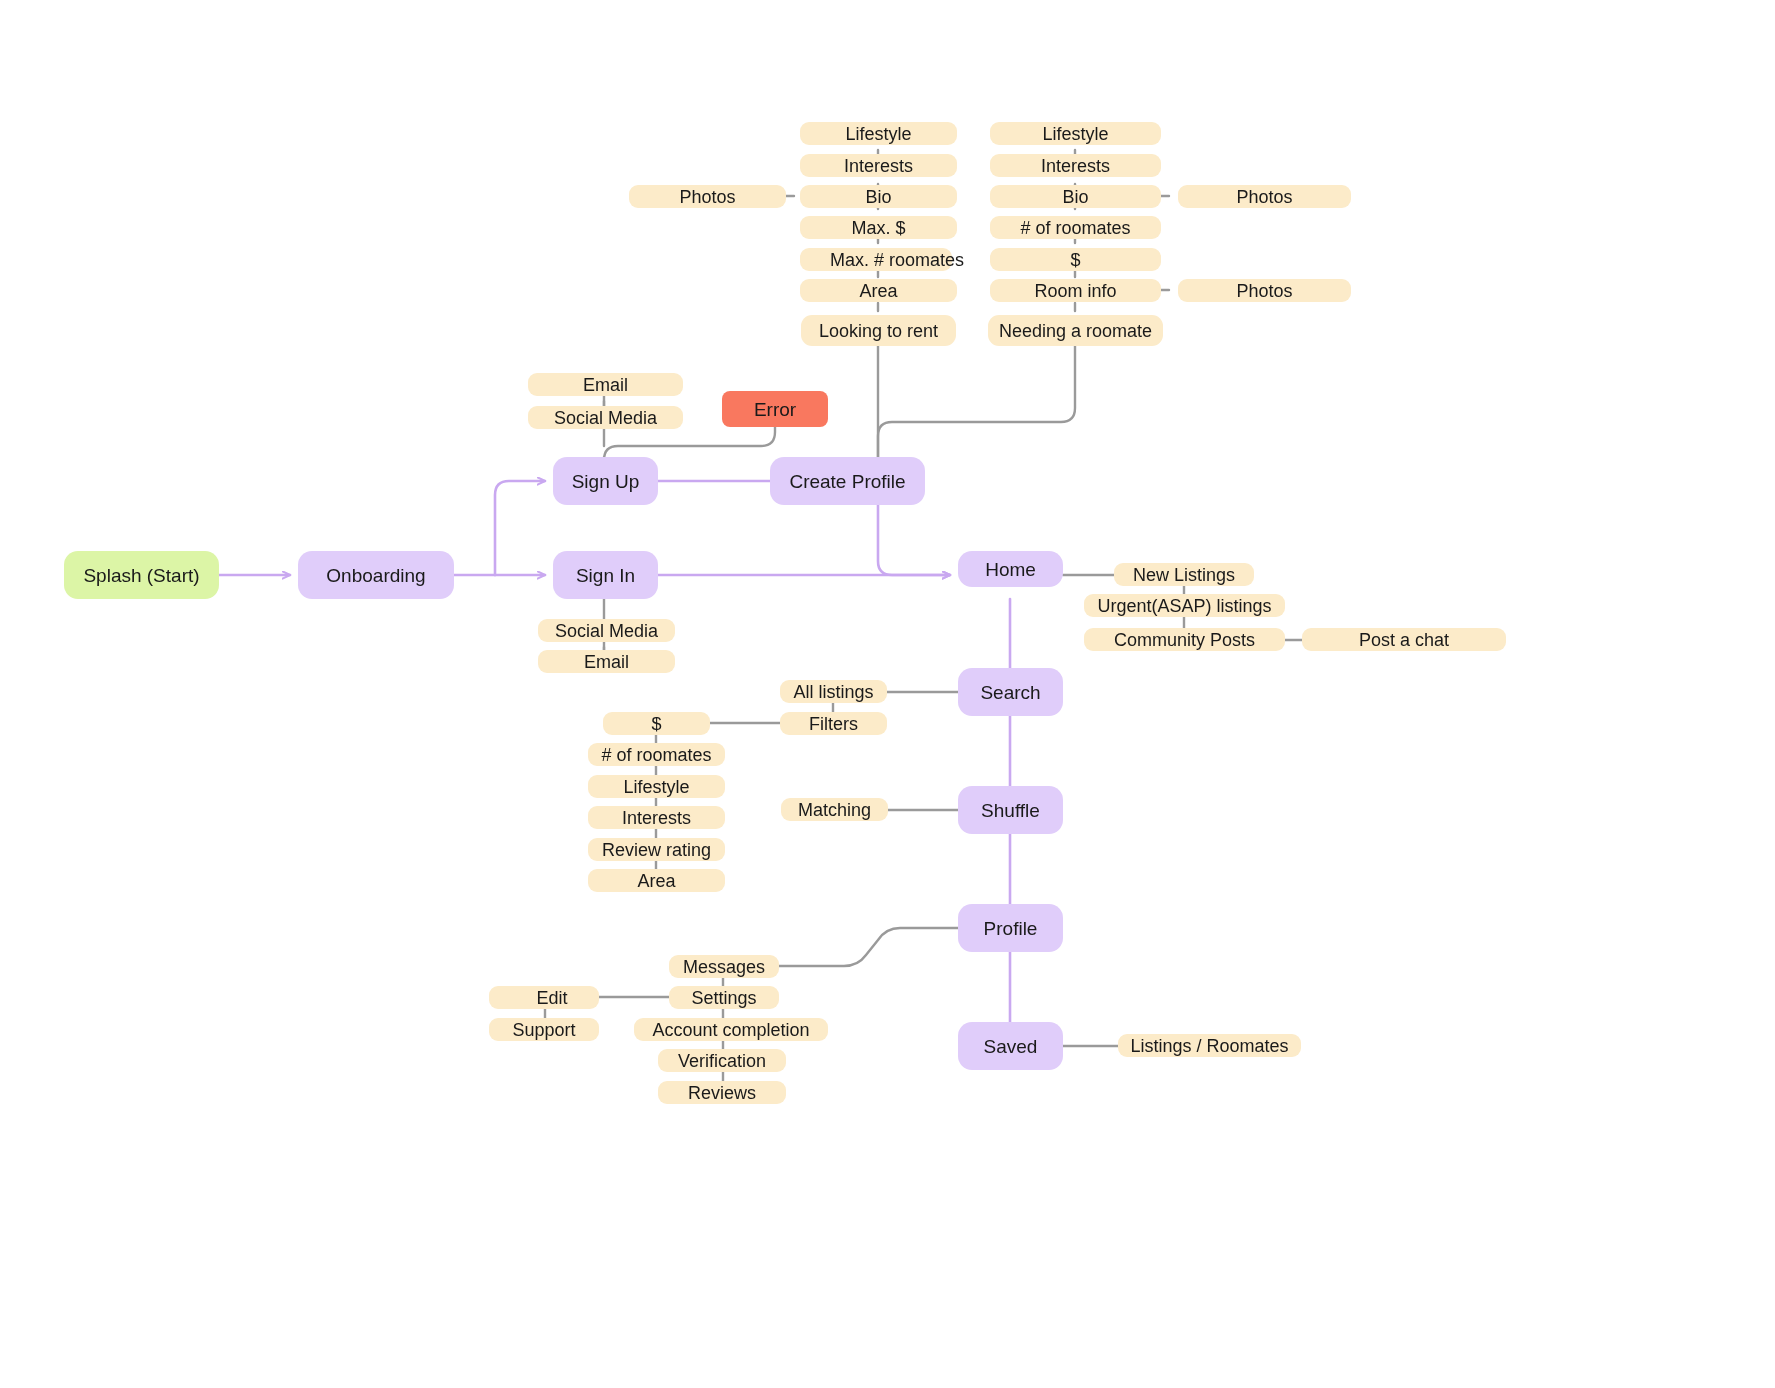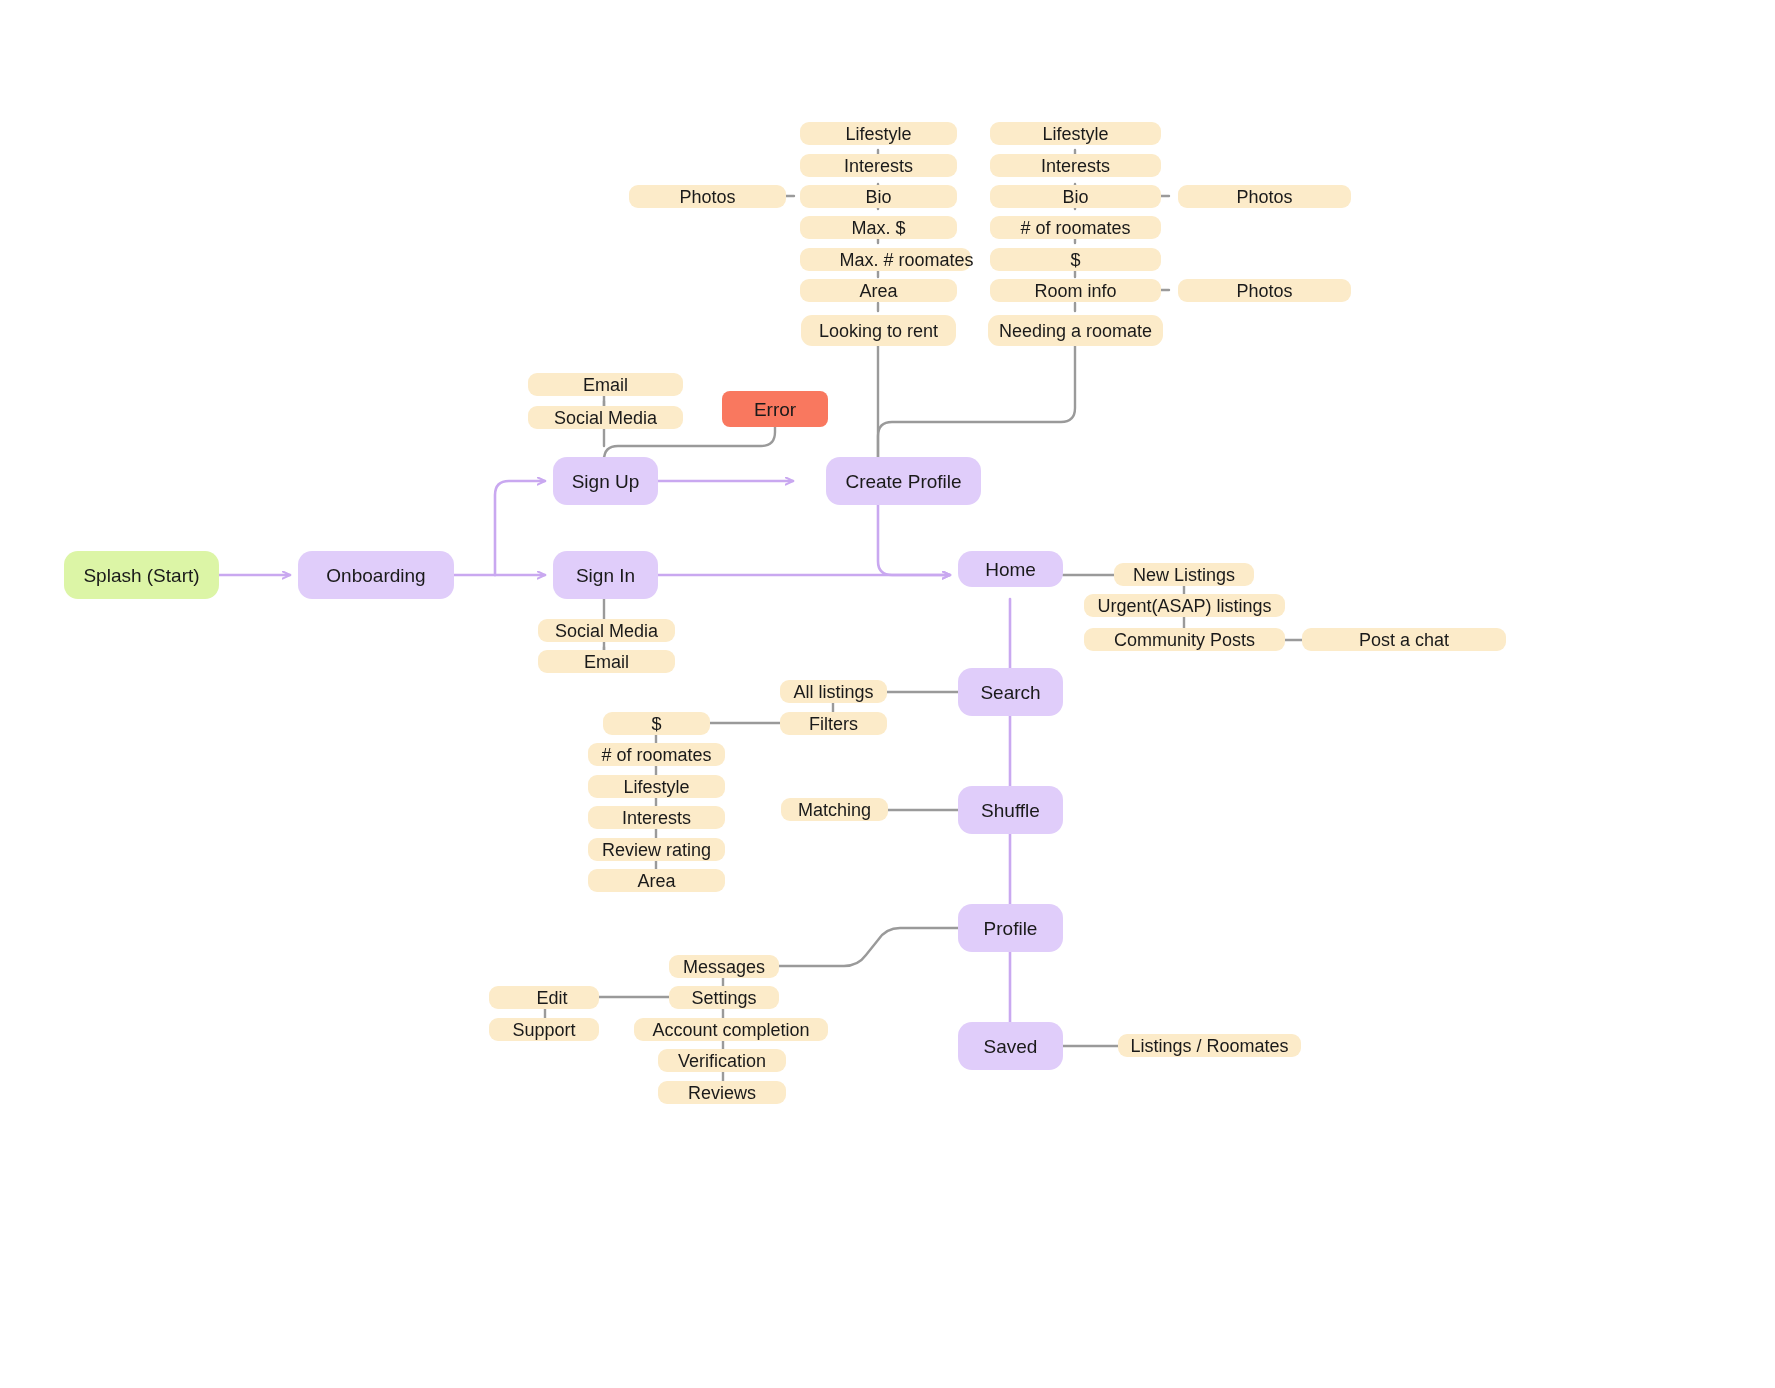--- a/index.html
+++ b/index.html
@@ -165,21 +165,21 @@
   </div>
 
   <div class="node screen" style="left:553px;top:457px;width:105px;height:48px;">
     <span>Sign Up</span>
   </div>
 
   <div class="node screen" style="left:553px;top:551px;width:105px;height:48px;">
     <span>Sign In</span>
   </div>
 
-  <div class="node screen" style="left:826px;top:457px;width:155px;height:48px;">
+  <div class="node screen" style="left:770px;top:457px;width:155px;height:48px;">
     <span>Create Profile</span>
   </div>
 
   <div class="node screen-error" style="left:722px;top:391px;width:106px;height:36px;">
     <span>Error</span>
   </div>
 
   <div class="node screen" style="left:958px;top:551px;width:105px;height:36px;">
     <span>Home</span>
   </div>
@@ -205,21 +205,21 @@
   </div>
   <div class="node leaf" style="left:800px;top:154px;width:157px;">
     <span>Interests</span>
   </div>
   <div class="node leaf" style="left:800px;top:185px;width:157px;">
     <span>Bio</span>
   </div>
   <div class="node leaf" style="left:800px;top:216px;width:157px;">
     <span>Max. $</span>
   </div>
-  <div class="node leaf" style="left:800px;top:248px;width:171px;padding-left:42px;">
+  <div class="node leaf" style="left:800px;top:248px;width:152px;padding-left:42px;">
     <span>Max. # roomates</span>
   </div>
   <div class="node leaf" style="left:800px;top:279px;width:157px;">
     <span>Area</span>
   </div>
   <div class="node leaf" style="left:801px;top:315px;width:155px;height:31px;border-radius:11px;">
     <span>Looking to rent</span>
   </div>
   <div class="node leaf" style="left:629px;top:185px;width:157px;">
     <span>Photos</span>

